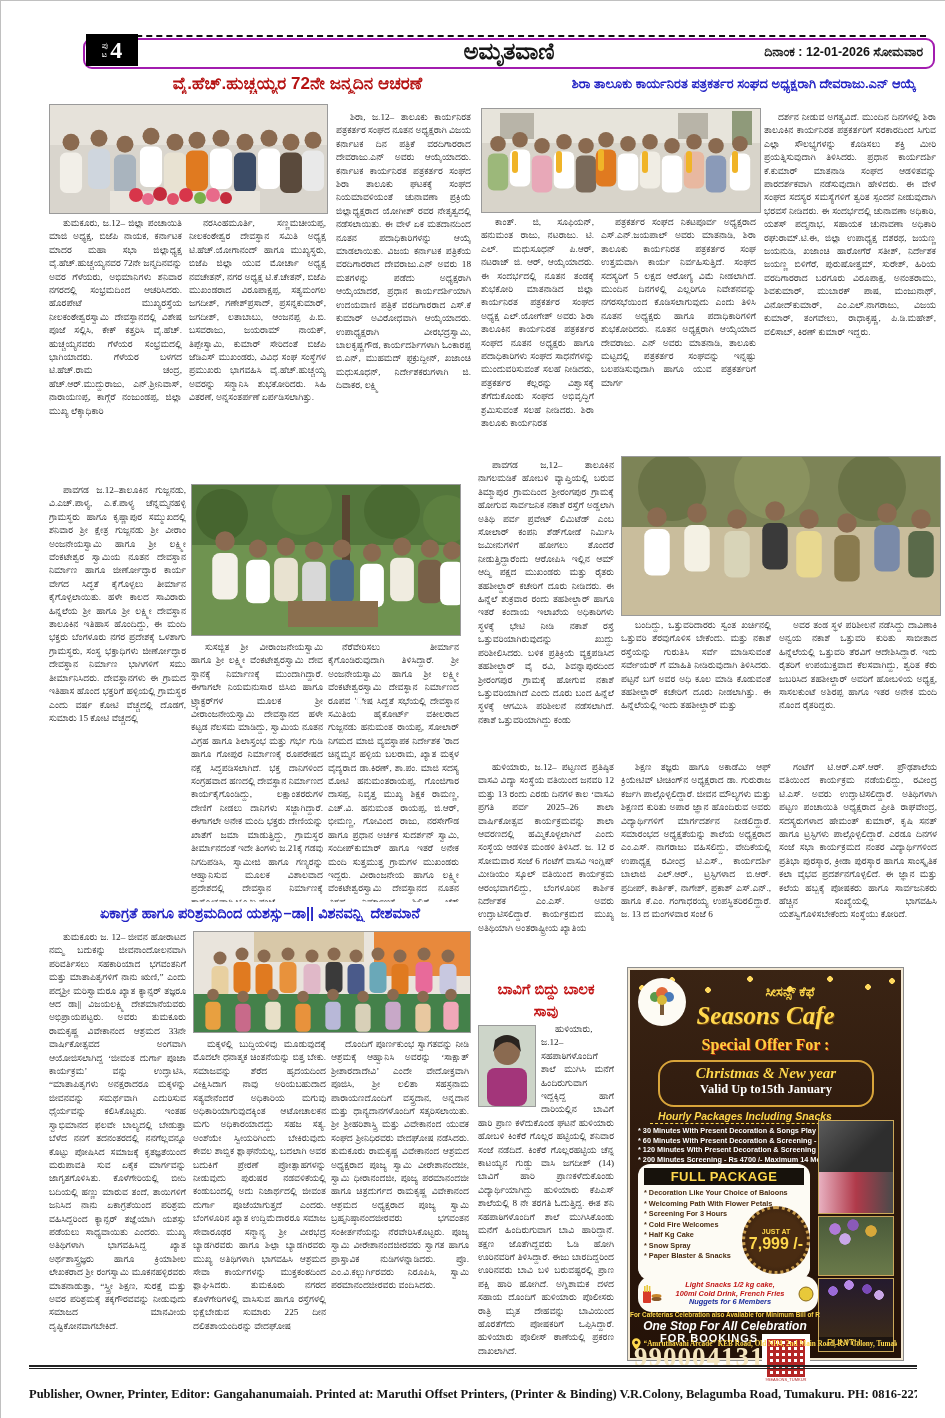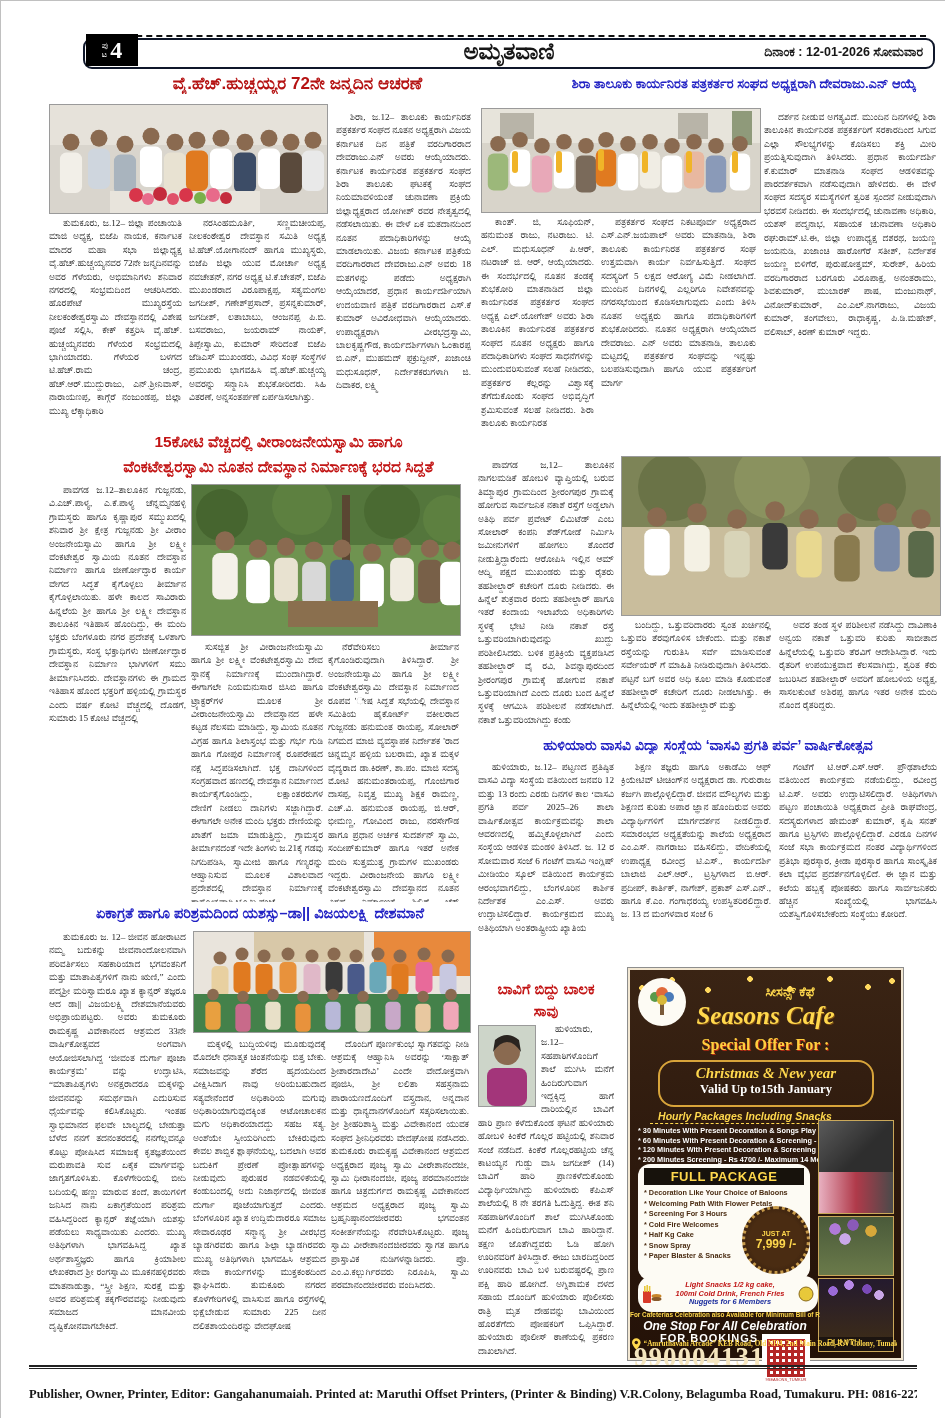--- a/index.html
+++ b/index.html
@@ -2,21 +2,21 @@
 <html><head>
 <meta charset="utf-8">
 <style>
   html,body{margin:0;padding:0;background:#e9e9e9;}
   .page{position:relative;width:945px;height:1418px;background:#fff;margin:0 auto;
         border:1px solid #c0c0c0;overflow:hidden;
         font-family:"Liberation Serif", serif;color:#161616;}
   .abs{position:absolute;}
   
   .hdr-dash{border-top:2px dashed #111;}
-  .hdr-bar{border:2px solid #0f172a;border-radius:9px;background:#fff;}
+  .hdr-bar{border:2px solid #a21caf;border-radius:9px;background:#fff;}
   .pagebox{background:#000;color:#fff;display:flex;align-items:center;justify-content:center;}
   .pagebox .stack{display:flex;flex-direction:column;font-size:8px;line-height:9px;margin-right:2px;font-family:"Liberation Sans",sans-serif;}
   .pagebox .num{font-size:24px;font-weight:bold;font-family:"Liberation Serif",serif;}
   .masthead{font-size:23px;font-weight:bold;text-align:center;line-height:28px;font-family:"Liberation Serif",serif;}
   .dateline{font-size:12.5px;font-weight:bold;text-align:right;line-height:28px;font-family:"Liberation Sans",sans-serif;}
   
   .hl{font-family:"Liberation Sans",sans-serif;font-weight:bold;text-align:center;
       white-space:nowrap;overflow:hidden;}
   .hl.wrap{white-space:normal;}
   
@@ -50,21 +50,21 @@
   .ad-hourly-t{color:#ffd84d;font-size:10.5px;font-weight:bold;font-style:italic;text-align:center;
                border-bottom:1px dashed #ffd84d;padding-bottom:1px;}
   .ad-li{color:#fff;font-size:7.3px;font-weight:bold;line-height:9.6px;white-space:nowrap;overflow:hidden;}
   .ad-panel{background:#fdfbf4;border-radius:12px;color:#3a2410;padding:4px 6px;}
   .ad-full{background:#17120c;color:#ffd84d;font-weight:bold;font-size:13px;text-align:center;
            padding:1px 0;letter-spacing:.5px;}
   .ad-panel .ad-li2{color:#4a2c12;font-size:7.3px;font-weight:bold;line-height:10.5px;white-space:nowrap;overflow:hidden;}
   .burst{border-radius:50%;background:radial-gradient(circle,#4a2c12 60%,#2c180c 100%);
          border:3px dotted #c79a4a;color:#ffd84d;text-align:center;display:flex;flex-direction:column;justify-content:center;}
   .burst .b1{font-size:7px;font-weight:bold;}
-  .burst .b2{font-size:12px;font-weight:bold;}
+  .burst .b2{font-size:16px;font-weight:bold;}
   .ad-snack{background:#fdfbf4;border-radius:14px;display:flex;align-items:center;padding:2px 4px;}
   .ad-snack .txt{flex:1;text-align:center;font-style:italic;font-weight:bold;font-size:7.4px;line-height:8.8px;color:#c01818;}
   .ad-snack .txt .blue{color:#1c2e9e;}
   .ad-min{color:#ffd84d;font-size:6.4px;font-weight:bold;text-align:center;white-space:nowrap;overflow:hidden;}
   .ad-one{color:#fff;font-size:12px;font-weight:bold;font-style:italic;text-align:center;}
   .ad-book{color:#fff;font-size:11px;font-weight:bold;letter-spacing:1px;}
   .ad-phone{color:#f5e6bf;font-size:27px;font-weight:bold;letter-spacing:1px;font-family:"Liberation Serif",serif;}
   .qr{background:#fff;display:flex;flex-direction:column;align-items:center;justify-content:center;}
   .qr .code{width:38px;height:38px;background:
      repeating-linear-gradient(0deg,#b42626 0 3px,transparent 3px 6px),
@@ -184,24 +184,20 @@
   <div class="abs col" style="left:480px;top:215px;width:113px;height:213px;">
       <p>ಕಾಂತ್. ಜಿ, ಸೂಫಿಯನ್, ಹನುಮಂತ ರಾಜು, ನಟರಾಜು. ಟಿ. ಎಲ್. ಮಧುಸೂಧನ್ ಪಿ.ಆರ್, ನಟರಾಜ್ ಜಿ. ಆರ್, ಆಯ್ಕೆಯಾದರು. ಈ ಸಂದರ್ಭದಲ್ಲಿ ನೂತನ ತಂಡಕ್ಕೆ ಶುಭಕೋರಿ ಮಾತನಾಡಿದ ಜಿಲ್ಲಾ ಕಾರ್ಯನಿರತ ಪತ್ರಕರ್ತರ ಸಂಘದ ಅಧ್ಯಕ್ಷ ಎಲ್.ಯೋಗೇಶ್ ಅವರು ಶಿರಾ ತಾಲೂಕಿನ ಕಾರ್ಯನಿರತ ಪತ್ರಕರ್ತರ ಸಂಘದ ನೂತನ ಅಧ್ಯಕ್ಷರು ಹಾಗೂ ಪದಾಧಿಕಾರಿಗಳು ಸಂಘದ ಸಾಧನೆಗಳನ್ನು ಮುಂದುವರಿಸುವಂತೆ ಸಲಹೆ ನೀಡಿದರು, ಪತ್ರಕರ್ತರ ಕೆಲ್ಲರನ್ನು ವಿಶ್ವಾಸಕ್ಕೆ ತೆಗೆದುಕೊಂಡು ಸಂಘದ ಅಭಿವೃದ್ಧಿಗೆ ಶ್ರಮಿಸುವಂತೆ ಸಲಹೆ ನೀಡಿದರು. ಶಿರಾ ತಾಲೂಕು ಕಾರ್ಯನಿರತ</p>
     </div>
   <div class="abs col" style="left:600px;top:215px;width:155px;height:213px;">
       <p>ಪತ್ರಕರ್ತರ ಸಂಘದ ನಿಕಟಪೂರ್ವ ಅಧ್ಯಕ್ಷರಾದ ಎಸ್.ಎನ್.ಜಯಪಾಲ್ ಅವರು ಮಾತನಾಡಿ, ಶಿರಾ ತಾಲೂಕು ಕಾರ್ಯನಿರತ ಪತ್ರಕರ್ತರ ಸಂಘ ಉತ್ತಮವಾಗಿ ಕಾರ್ಯ ನಿರ್ವಹಿಸುತ್ತಿದೆ. ಸಂಘದ ಸದಸ್ಯರಿಗೆ 5 ಲಕ್ಷದ ಆರೋಗ್ಯ ವಿಮೆ ನೀಡಲಾಗಿದೆ. ಮುಂದಿನ ದಿನಗಳಲ್ಲಿ ಎಲ್ಲರಿಗೂ ನಿವೇಶನವನ್ನು ನಗರಸಭೆಯಿಂದ ಕೊಡಿಸಲಾಗುವುದು ಎಂದು ತಿಳಿಸಿ ನೂತನ ಅಧ್ಯಕ್ಷರು ಹಾಗೂ ಪದಾಧಿಕಾರಿಗಳಿಗೆ ಶುಭಕೋರಿದರು. ನೂತನ ಅಧ್ಯಕ್ಷರಾಗಿ ಆಯ್ಕೆಯಾದ ದೇವರಾಜು. ಎನ್ ಅವರು ಮಾತನಾಡಿ, ತಾಲೂಕು ಮಟ್ಟದಲ್ಲಿ ಪತ್ರಕರ್ತರ ಸಂಘವನ್ನು ಇನ್ನಷ್ಟು ಬಲಪಡಿಸುವುದಾಗಿ ಹಾಗೂ ಯುವ ಪತ್ರಕರ್ತರಿಗೆ ಮಾರ್ಗ</p>
     </div>
   <div class="abs col" style="left:763px;top:110px;width:172px;height:318px;">
       <p>ದರ್ಶನ ನೀಡುವ ಅಗತ್ಯವಿದೆ. ಮುಂದಿನ ದಿನಗಳಲ್ಲಿ ಶಿರಾ ತಾಲೂಕಿನ ಕಾರ್ಯನಿರತ ಪತ್ರಕರ್ತರಿಗೆ ಸರಕಾರದಿಂದ ಸಿಗುವ ಎಲ್ಲಾ ಸೌಲಭ್ಯಗಳನ್ನು ಕೊಡಿಸಲು ಶಕ್ತಿ ಮೀರಿ ಪ್ರಯತ್ನಿಸುವುದಾಗಿ ತಿಳಿಸಿದರು. ಪ್ರಧಾನ ಕಾರ್ಯದರ್ಶಿ ಕೆ.ಕುಮಾರ್ ಮಾತನಾಡಿ ಸಂಘದ ಆಡಳಿತವನ್ನು ಪಾರದರ್ಶಕವಾಗಿ ನಡೆಸುವುದಾಗಿ ಹೇಳಿದರು. ಈ ವೇಳೆ ಸಂಘದ ಸದಸ್ಯರ ಸಮಸ್ಯೆಗಳಿಗೆ ತ್ವರಿತ ಸ್ಪಂದನೆ ನೀಡುವುದಾಗಿ ಭರವಸೆ ನೀಡಿದರು. ಈ ಸಂದರ್ಭದಲ್ಲಿ ಚುನಾವಣಾ ಅಧಿಕಾರಿ, ಯಶಸ್ ಪದ್ಮನಾಭ, ಸಹಾಯಕ ಚುನಾವಣಾ ಅಧಿಕಾರಿ ರಘುರಾಮ್.ಟಿ.ಈ, ಜಿಲ್ಲಾ ಉಪಾಧ್ಯಕ್ಷ ದಶರಥ, ಜಯಣ್ಣ ಜಯನುಡಿ, ಖಜಾಂಚಿ ಹಾರೋಗೆರೆ ಸತೀಶ್, ನಿರ್ದೇಶಕ ಜಯಣ್ಣ ಬಿಳಿಗೆರೆ, ಪುರುಷೋತ್ತಮ್, ಸುರೇಶ್, ಹಿರಿಯ ವರದಿಗಾರರಾದ ಬರಗೂರು ವಿರೂಪಾಕ್ಷ, ಅನಂತರಾಮು, ಶಿವಕುಮಾರ್, ಮುಬಾರಕ್ ಪಾಷ, ಮಂಜುನಾಥ್, ವಿನೋದ್‌ಕುಮಾರ್, ಎಂ.ಎಲ್.ನಾಗರಾಜು, ವಿಜಯ ಕುಮಾರ್, ತಂಗವೇಲು, ರಾಧಾಕೃಷ್ಣ, ಪಿ.ಡಿ.ಮಹೇಶ್, ವಲಿಸಾಬ್, ಕಿರಣ್ ಕುಮಾರ್ ಇದ್ದರು.</p>
     </div>
 
-  <div class="abs hl wrap" style="left:85px;top:428px;width:385px;font-size:15.5px;color:#c21414;line-height:25px;">
-    <div>15ಕೋಟಿ ವೆಚ್ಚದಲ್ಲಿ ವೀರಾಂಜನೇಯಸ್ವಾಮಿ ಹಾಗೂ</div>
-    <div>ವೆಂಕಟೇಶ್ವರಸ್ವಾಮಿ ನೂತನ ದೇವಸ್ಥಾನ ನಿರ್ಮಾಣಕ್ಕೆ ಭರದ ಸಿದ್ದತೆ</div>
-  </div>
   <div class="abs photo" style="left:190px;top:483px;width:268px;height:150px;">
     <svg viewBox="0 0 268 150" preserveAspectRatio="none">
       <rect width="268" height="150" fill="#6f9350"></rect>
       <rect width="268" height="60" fill="#54763c"></rect>
       <circle cx="30" cy="30" r="26" fill="#46652f"></circle>
         <circle cx="110" cy="20" r="30" fill="#5d8040"></circle>
       <circle cx="200" cy="26" r="28" fill="#4a6a32"></circle>
         <circle cx="255" cy="34" r="24" fill="#5d8040"></circle>
       <rect x="150" y="10" width="8" height="120" fill="#5a4632"></rect>
       <g>
@@ -250,32 +246,31 @@
   <div class="abs col" style="left:477px;top:458px;width:136px;height:270px;">
       <p>ಪಾವಗಡ ಜ,12– ತಾಲೂಕಿನ ನಾಗಲಮಡಿಕೆ ಹೋಬಳಿ ವ್ಯಾಪ್ತಿಯಲ್ಲಿ ಬರುವ ತಿಮ್ಮಾಪುರ ಗ್ರಾಮದಿಂದ ಶ್ರೀರಂಗಪುರ ಗ್ರಾಮಕ್ಕೆ ಹೋಗುವ ಸಾರ್ವಜನಿಕ ನಕಾಶೆ ರಸ್ತೆಗೆ ಅಡ್ಡಲಾಗಿ ಅತಿಥಿ ಪರ್ವ ಪ್ರವೇಟ್ ಲಿಮಿಟೆಡ್ ಎಂಬ ಸೋಲಾರ್ ಕಂಪನಿ ಶೆಡ್‌ಗೋಡೆ ನಿರ್ಮಿಸಿ ಜಮೀನುಗಳಿಗೆ ಹೋಗಲು ತೊಂದರೆ ನೀಡುತ್ತಿದ್ದಾರೆಂದು ಆರೋಪಿಸಿ ಇಲ್ಲಿನ ಆಮ್ ಆದ್ಮಿ ಪಕ್ಷದ ಮುಖಂಡರು ಮತ್ತು ರೈತರು ತಹಶೀಲ್ದಾರ್ ಕಚೇರಿಗೆ ದೂರು ನೀಡಿದರು. ಈ ಹಿನ್ನೆಲೆ ಶುಕ್ರವಾರ ರಂದು ತಹಶೀಲ್ದಾರ್ ಹಾಗೂ ಇತರೆ ಕಂದಾಯ ಇಲಾಖೆಯ ಅಧಿಕಾರಿಗಳು ಸ್ಥಳಕ್ಕೆ ಭೇಟಿ ನೀಡಿ ನಕಾಶೆ ರಸ್ತೆ ಒತ್ತುವರಿಯಾಗಿರುವುದನ್ನು ಖುದ್ದು ಪರಿಶೀಲಿಸಿದರು. ಬಳಿಕ ಪ್ರತಿಕ್ರಿಯೆ ವ್ಯಕ್ತಪಡಿಸಿದ ತಹಶೀಲ್ದಾರ್ ವೈ ರವಿ, ಶಿವನ್ನಾಪುರದಿಂದ ಶ್ರೀರಂಗಪುರ ಗ್ರಾಮಕ್ಕೆ ಹೋಗುವ ನಕಾಶೆ ಒತ್ತುವರಿಯಾಗಿದೆ ಎಂದು ದೂರು ಬಂದ ಹಿನ್ನೆಲೆ ಸ್ಥಳಕ್ಕೆ ಆಗಮಿಸಿ ಪರಿಶೀಲನೆ ನಡೆಸಲಾಗಿದೆ. ನಕಾಶೆ ಒತ್ತುವರಿಯಾಗಿದ್ದು ಕಂಡು</p>
     </div>
   <div class="abs col" style="left:778px;top:618px;width:158px;height:110px;">
       <p>ಅವರ ತಂಡ ಸ್ಥಳ ಪರಿಶೀಲನೆ ನಡೆಸಿದ್ದು ದಾವಿಣಾಕಿ ಅನ್ವಯ ನಕಾಶೆ ಒತ್ತುವರಿ ಕುರಿತು ಸಾಬೀತಾದ ಹಿನ್ನೆಲೆಯಲ್ಲಿ ಒತ್ತುವರಿ ತೆರವಿಗೆ ಆದೇಶಿಸಿದ್ದಾರೆ. ಇದು ರೈತರಿಗೆ ಉಪಯುಕ್ತವಾದ ಕೆಲಸವಾಗಿದ್ದು, ಶ್ವರಿತ ಕೆರು ಜಬರಿಸಿದ ತಹಶೀಲ್ದಾರ್ ಅವರಿಗೆ ಹೋಬಳಿಯ ಅಧ್ಯಕ್ಷ, ಸಾಸಲಕುಂಟೆ ಅಶಿರಪ್ಪ ಹಾಗೂ ಇತರ ಅನೇಕ ಮಂದಿ ನೊಂದ ರೈತರಿದ್ದರು.</p>
     </div>
   <div class="abs col" style="left:620px;top:618px;width:150px;height:110px;">
       <p>ಬಂದಿದ್ದು, ಒತ್ತುವರಿದಾರರು ಸ್ವಂತ ಖರ್ಚಿನಲ್ಲಿ ಒತ್ತುವರಿ ತೆರವುಗೊಳಿಸ ಬೇಕೆಂದು. ಮತ್ತು ನಕಾಶೆ ರಸ್ತೆಯನ್ನು ಗುರುತಿಸಿ ಸರ್ವೆ ಮಾಡಿಸುವಂತೆ ಸರ್ವೇಯರ್ ಗೆ ಮಾಹಿತಿ ನೀಡಿರುವುದಾಗಿ ತಿಳಿಸಿದರು. ಪಟ್ಟನೆ ಬಗೆ ಅವರ ಅಧಿ ಕೂಲ ಮಾಡಿ ಕೊಡುವಂತೆ ತಹಶೀಲ್ದಾರ್ ಕಚೇರಿಗೆ ದೂರು ನೀಡಲಾಗಿತ್ತು. ಈ ಹಿನ್ನೆಲೆಯಲ್ಲಿ ಇಂದು ತಹಶೀಲ್ದಾರ್ ಮತ್ತು</p>
     </div>
 
-  <div class="abs hl" style="left:477px;top:736px;width:460px;font-size:14px;color:#2121c4;">ಹುಳಿಯಾರು ವಾಸವಿ ವಿದ್ಯಾ ಸಂಸ್ಥೆಯ ‘ವಾಸವಿ ಪ್ರಗತಿ ಪರ್ವ’ ವಾರ್ಷಿಕೋತ್ಸವ</div>
   <div class="abs col" style="left:477px;top:760px;width:136px;height:206px;">
       <p>ಹುಳಿಯಾರು, ಜ.12– ಪಟ್ಟಣದ ಪ್ರತಿಷ್ಠಿತ ವಾಸವಿ ವಿದ್ಯಾ ಸಂಸ್ಥೆಯ ವತಿಯಿಂದ ಜನವರಿ 12 ಮತ್ತು 13 ರಂದು ಎರಡು ದಿನಗಳ ಕಾಲ ‘ವಾಸವಿ ಪ್ರಗತಿ ಪರ್ವ 2025–26 ಶಾಲಾ ವಾರ್ಷಿಕೋತ್ಸವ ಕಾರ್ಯಕ್ರಮವನ್ನು ಶಾಲಾ ಆವರಣದಲ್ಲಿ ಹಮ್ಮಿಕೊಳ್ಳಲಾಗಿದೆ ಎಂದು ಸಂಸ್ಥೆಯ ಆಡಳಿತ ಮಂಡಳಿ ತಿಳಿಸಿದೆ. ಜ. 12 ರ ಸೋಮವಾರ ಸಂಜೆ 6 ಗಂಟೆಗೆ ವಾಸವಿ ಇಂಗ್ಲಿಷ್ ಮೀಡಿಯಂ ಸ್ಕೂಲ್ ವತಿಯಿಂದ ಕಾರ್ಯಕ್ರಮ ಆರಂಭವಾಗಲಿದ್ದು, ಬೆಂಗಳೂರಿನ ಕಾರ್ಶಿಕ ನಿರ್ದೇಶಕ ಎಂ.ಎಸ್. ಅವರು ಉದ್ಘಾಟಿಸಲಿದ್ದಾರೆ. ಕಾರ್ಯಕ್ರಮದ ಮುಖ್ಯ ಅತಿಥಿಯಾಗಿ ಅಂತರಾಷ್ಟ್ರೀಯ ಖ್ಯಾತಿಯ</p>
     </div>
   <div class="abs col" style="left:620px;top:760px;width:150px;height:206px;">
       <p>ಶಿಕ್ಷಣ ತಜ್ಞರು ಹಾಗೂ ಅಕಾಡೆಮಿ ಆಫ್ ಕ್ರಿಯೇಟಿವ್ ಟೀಚಿಂಗ್‌ನ ಅಧ್ಯಕ್ಷರಾದ ಡಾ. ಗುರುರಾಜ ಕರ್ಜಗಿ ಪಾಲ್ಗೊಳ್ಳಲಿದ್ದಾರೆ. ಜೀವನ ಮೌಲ್ಯಗಳು ಮತ್ತು ಶಿಕ್ಷಣದ ಕುರಿತು ಅಪಾರ ಜ್ಞಾನ ಹೊಂದಿರುವ ಅವರು ವಿದ್ಯಾರ್ಥಿಗಳಿಗೆ ಮಾರ್ಗದರ್ಶನ ನೀಡಲಿದ್ದಾರೆ. ಸಮಾರಂಭದ ಅಧ್ಯಕ್ಷತೆಯನ್ನು ಶಾಲೆಯ ಅಧ್ಯಕ್ಷರಾದ ಎಂ.ಎಸ್. ನಾಗರಾಜು ವಹಿಸಲಿದ್ದು, ವೇದಿಕೆಯಲ್ಲಿ ಉಪಾಧ್ಯಕ್ಷ ರವೀಂದ್ರ ಟಿ.ಎಸ್., ಕಾರ್ಯದರ್ಶಿ ಬಾಲಾಜಿ ಎಲ್.ಆರ್., ಟ್ರಸ್ಟಿಗಳಾದ ಬಿ.ಆರ್. ಪ್ರದೀಪ್, ಕಾರ್ತಿಕ್, ನಾಗೇಶ್, ಪ್ರಕಾಶ್ ಎಸ್.ಎನ್., ಹಾಗೂ ಕೆ.ಎಂ. ಗಂಗಾಧರಯ್ಯ ಉಪಸ್ಥಿತರಿರಲಿದ್ದಾರೆ. ಜ. 13 ದ ಮಂಗಳವಾರ ಸಂಜೆ 6</p>
     </div>
   <div class="abs col" style="left:778px;top:760px;width:158px;height:206px;">
       <p>ಗಂಟೆಗೆ ಟಿ.ಆರ್.ಎಸ್.ಆರ್. ಪ್ರೌಢಶಾಲೆಯ ವತಿಯಿಂದ ಕಾರ್ಯಕ್ರಮ ನಡೆಯಲಿದ್ದು, ರವೀಂದ್ರ ಟಿ.ಎಸ್. ಅವರು ಉದ್ಘಾಟಿಸಲಿದ್ದಾರೆ. ಅತಿಥಿಗಳಾಗಿ ಪಟ್ಟಣ ಪಂಚಾಯಿತಿ ಅಧ್ಯಕ್ಷರಾದ ಪ್ರೀತಿ ರಾಘವೇಂದ್ರ, ಸದಸ್ಯರುಗಳಾದ ಹೇಮಂತ್ ಕುಮಾರ್, ಕೃಷಿ ಸನತ್ ಹಾಗೂ ಟ್ರಸ್ಟಿಗಳು ಪಾಲ್ಗೊಳ್ಳಲಿದ್ದಾರೆ. ಎರಡೂ ದಿನಗಳ ಸಂಜೆ ಸಭಾ ಕಾರ್ಯಕ್ರಮದ ನಂತರ ವಿದ್ಯಾರ್ಥಿಗಳಿಂದ ಪ್ರತಿಭಾ ಪುರಸ್ಕಾರ, ಕ್ರೀಡಾ ಪುರಸ್ಕಾರ ಹಾಗೂ ಸಾಂಸ್ಕೃತಿಕ ಕಲಾ ವೈಭವ ಪ್ರದರ್ಶನಗೊಳ್ಳಲಿದೆ. ಈ ಜ್ಞಾನ ಮತ್ತು ಕಲೆಯ ಹಬ್ಬಕ್ಕೆ ಪೋಷಕರು ಹಾಗೂ ಸಾರ್ವಜನಿಕರು ಹೆಚ್ಚಿನ ಸಂಖ್ಯೆಯಲ್ಲಿ ಭಾಗವಹಿಸಿ ಯಶಸ್ವಿಗೊಳಿಸಬೇಕೆಂದು ಸಂಸ್ಥೆಯು ಕೋರಿದೆ.</p>
     </div>
 
-  <div class="abs hl" style="left:50px;top:904px;width:418px;font-size:14.5px;color:#2121c4;">ಏಕಾಗ್ರತೆ ಹಾಗೂ ಪರಿಶ್ರಮದಿಂದ ಯಶಸ್ಸು–ಡಾ|| ವಿಜಯಲಕ್ಷ್ಮಿ ದೇಶಮಾನೆ</div>
+  <div class="abs hl" style="left:50px;top:904px;width:418px;font-size:14.5px;color:#2121c4;">ಏಕಾಗ್ರತೆ ಹಾಗೂ ಪರಿಶ್ರಮದಿಂದ ಯಶಸ್ಸು–ಡಾ|| ವಿಶನವನ್ಷ್ಮಿ ದೇಶಮಾನೆ</div>
   <div class="abs photo" style="left:192px;top:930px;width:276px;height:100px;">
     <svg viewBox="0 0 276 100" preserveAspectRatio="none">
       <rect width="276" height="100" fill="#e9e4dc"></rect>
       <rect x="180" y="0" width="96" height="44" fill="#e8893c"></rect>
       <rect x="60" y="0" width="110" height="30" fill="#d8c8a8"></rect>
       <g>
         <use href="#psn" x="16" y="18" width="20" height="48" color="#e8d0a0"></use>
         <use href="#psn" x="38" y="14" width="20" height="48" color="#e07a20"></use>
         <use href="#psn" x="60" y="16" width="20" height="48" color="#e07a20"></use>
         <use href="#psn" x="84" y="14" width="20" height="48" color="#e8923c"></use>

